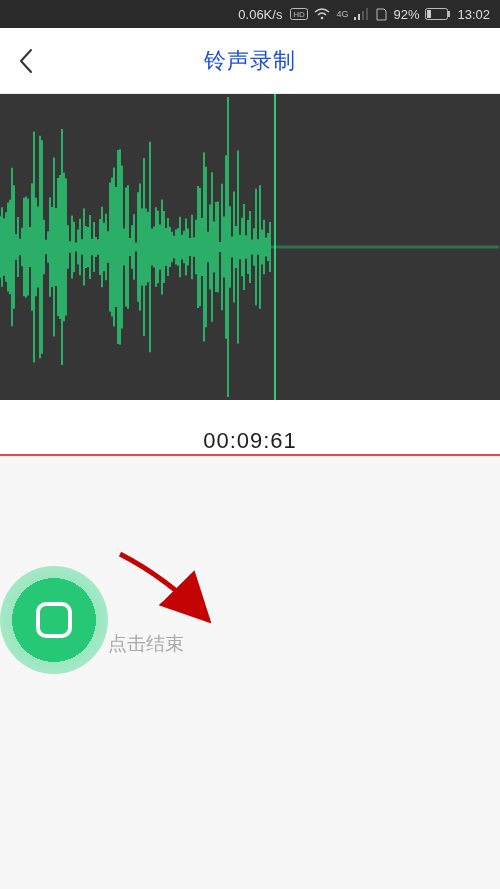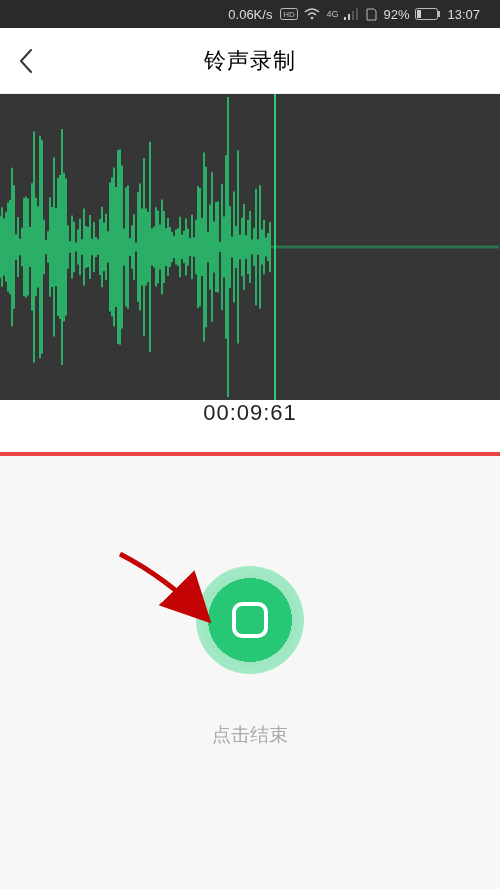--- a/index.html
+++ b/index.html
@@ -11,21 +11,21 @@
       overflow: hidden;
       position: relative;
     }
     .status-bar {
       height: 28px;
       background: #2a2a2a;
       color: #ddd;
       display: flex;
       align-items: center;
       justify-content: flex-end;
-      padding: 0 20px;
+      padding: 0 10px;
       font-size: 13px;
       gap: 6px;
     }
     .status-bar .net-speed { margin-right: 2px; }
     .status-bar .icon { display: inline-flex; align-items: flex-end; }
     .header {
       height: 66px;
       background: #fff;
       display: flex;
       align-items: center;
@@ -36,48 +36,48 @@
       position: absolute;
       left: 18px;
       top: 50%;
       transform: translateY(-50%);
       font-size: 0;
     }
     .header-title {
       flex: 1;
       text-align: center;
       font-size: 22px;
-      color: #000000;
+      color: #1d4ed8;
       letter-spacing: 1px;
     }
     .waveform-area {
       height: 306px;
       background: #363636;
       position: relative;
       overflow: hidden;
     }
     .waveform-svg { width: 100%; height: 100%; display: block; }
     .timer-bar {
       height: 56px;
       background: #fff;
       display: flex;
-      align-items: flex-start;
+      align-items: flex-end;
       justify-content: center;
-      border-bottom: 4px solid #ef4444;
+      border-bottom: 2px solid #ef4444;
     }
     .timer-text {
       font-size: 22px;
       color: #222;
       letter-spacing: 1px;
       font-variant-numeric: tabular-nums;
     }
     .control-area {
       background: #f7f7f7;
       display: flex;
-      flex-direction: column;
+      flex-direction: row;
       align-items: center;
       padding-top: 110px;
     }
     .stop-button {
       width: 108px;
       height: 108px;
       border-radius: 50%;
       background: radial-gradient(circle, #26c875 0%, #26c875 55%, #9ce6c1 55%, #b5eed0 100%);
       display: flex;
       align-items: center;
@@ -138,21 +138,21 @@
       </svg>
   </span>
   <span>92%</span>
   <span class="icon">
     <svg width="26" height="12" viewBox="0 0 26 12">
         <rect x="0.5" y="0.5" width="22" height="11" rx="2" fill="none" stroke="#bbb" stroke-width="1"></rect>
         <rect x="2" y="2" width="4" height="8" fill="#ccc"></rect>
         <rect x="23" y="3" width="2" height="6" fill="#bbb"></rect>
       </svg>
   </span>
-  <span>13:07</span>
+  <span>13:02</span>
 </div>
 
 <div class="header">
   <div class="back-btn">
     <svg width="16" height="26" viewBox="0 0 16 26">
         <path d="M13 2 L3 13 L13 24" stroke="#333" stroke-width="2" fill="none" stroke-linecap="round" stroke-linejoin="round"></path>
       </svg>
   </div>
   <div class="header-title">铃声录制</div>
 </div>

